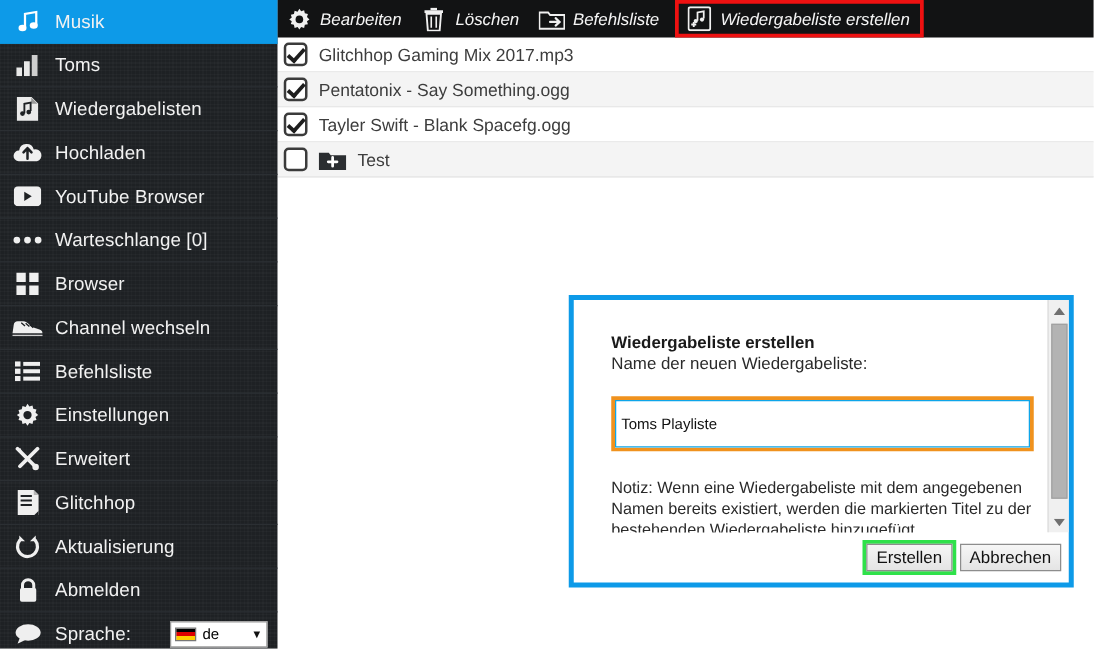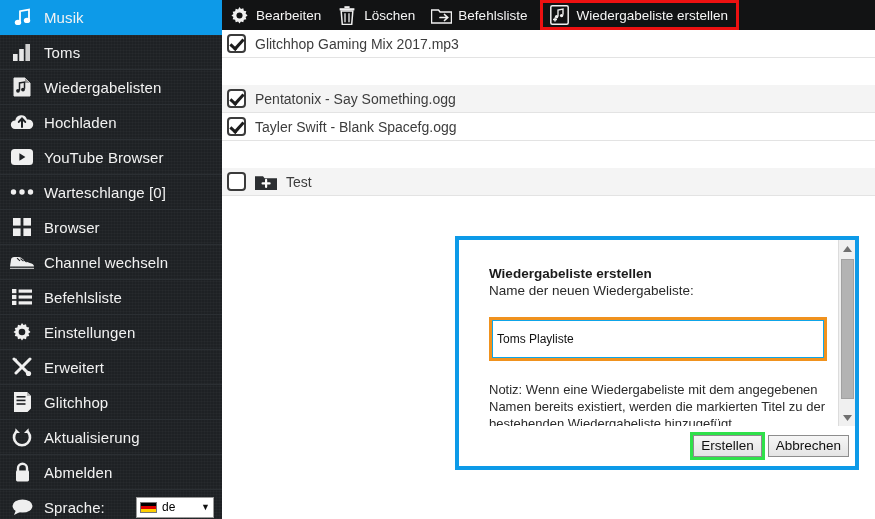--- a/index.html
+++ b/index.html
@@ -113,20 +113,21 @@
     display: flex;
     align-items: center;
     height: 30px;
     color: #f5f5f5;
     font-size: 13.5px;
     padding: 0 9px 0 6px;
     box-sizing: border-box;
     cursor: pointer;
     position: relative;
     white-space: nowrap;
+    font-style: italic;
   }
   .tb-ico {
     width: 22px; min-width:22px; height: 22px;
     display:flex; align-items:center; justify-content:center;
     margin-right: 6px;
   }
   .tb-btn.highlight {
     border: 3px solid #ee1111;
     padding: 0 8px 0 5px;
     height: 30px;
@@ -146,21 +147,21 @@
   .frow {
     height: 28px;
     display: flex;
     align-items: center;
     border-bottom: 1px solid #e3e3e3;
     box-sizing: border-box;
     font-size: 14px;
     color: #3a3a3a;
     padding-left: 5px;
   }
-  .frow.alt { background: #f4f4f4; margin-top: 27px; }
+  .frow.alt { background: #f4f4f4; }
   .frow.white { background: #ffffff; }
   .cbox {
     width: 19px; height: 19px;
     border: 2px solid #3b3b3b;
     border-radius: 4px;
     background: #fff;
     box-sizing: border-box;
     margin-right: 9px;
     position: relative;
     flex: 0 0 auto;

